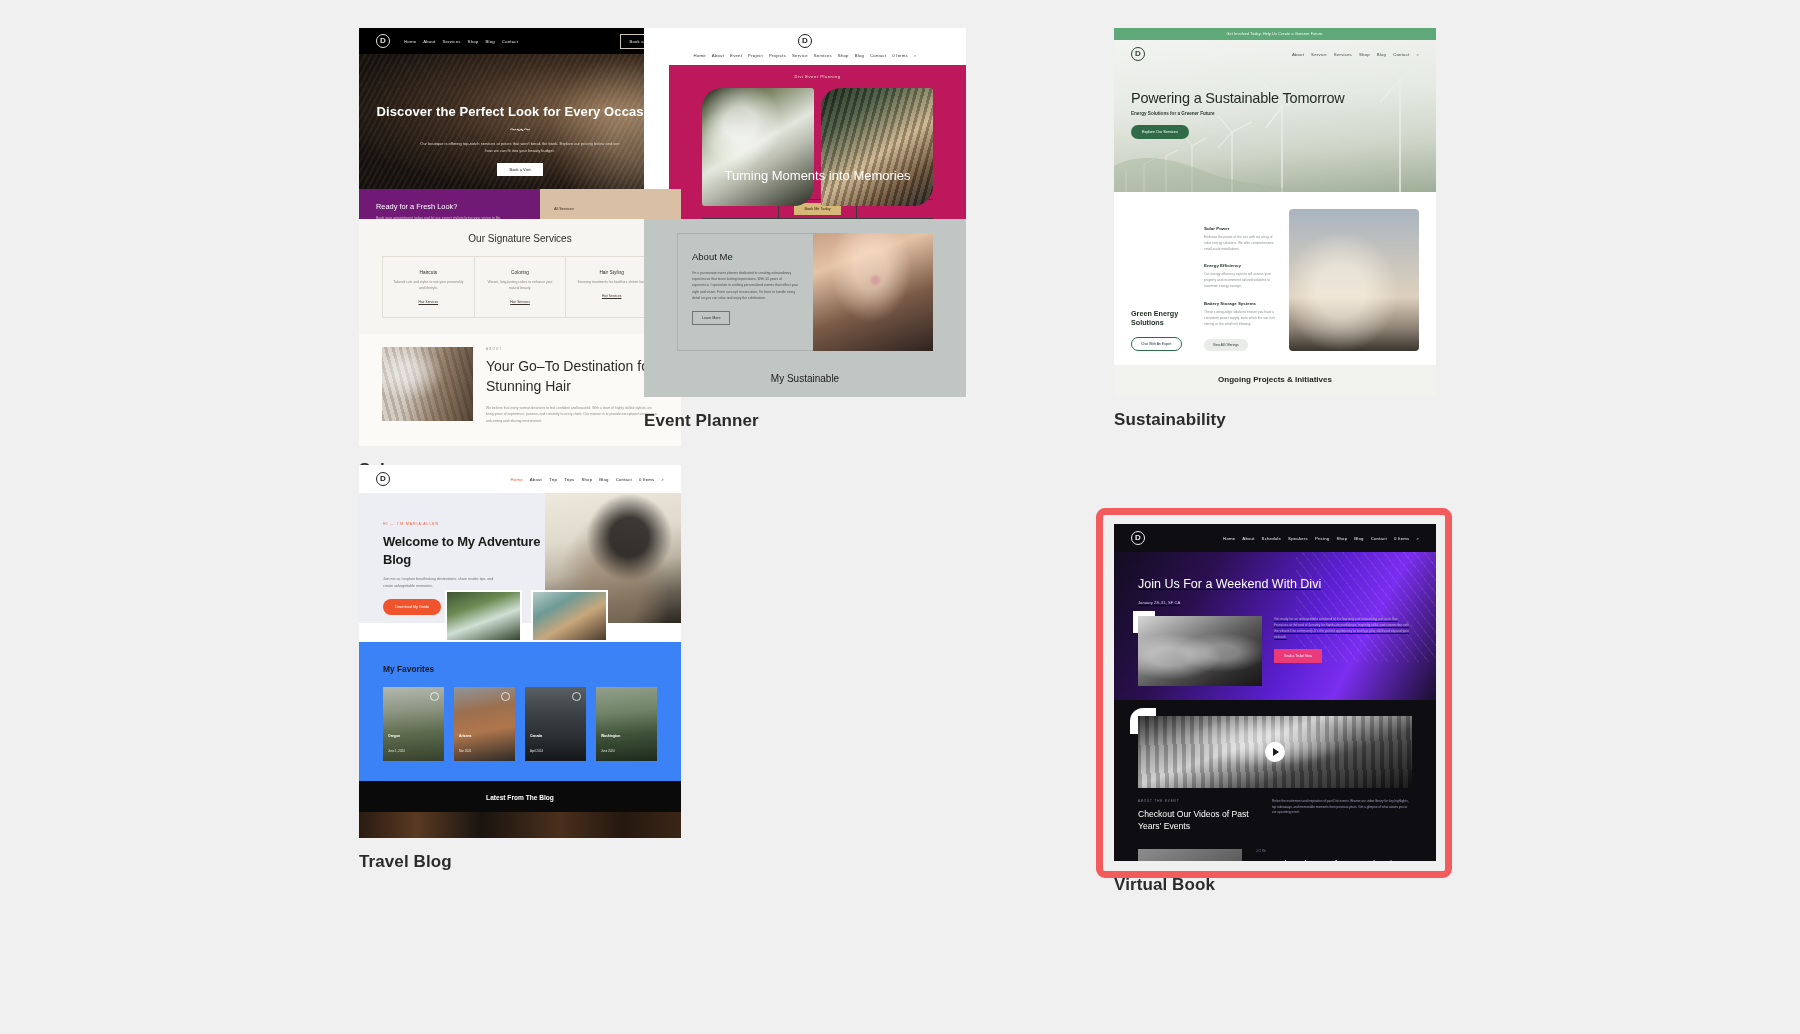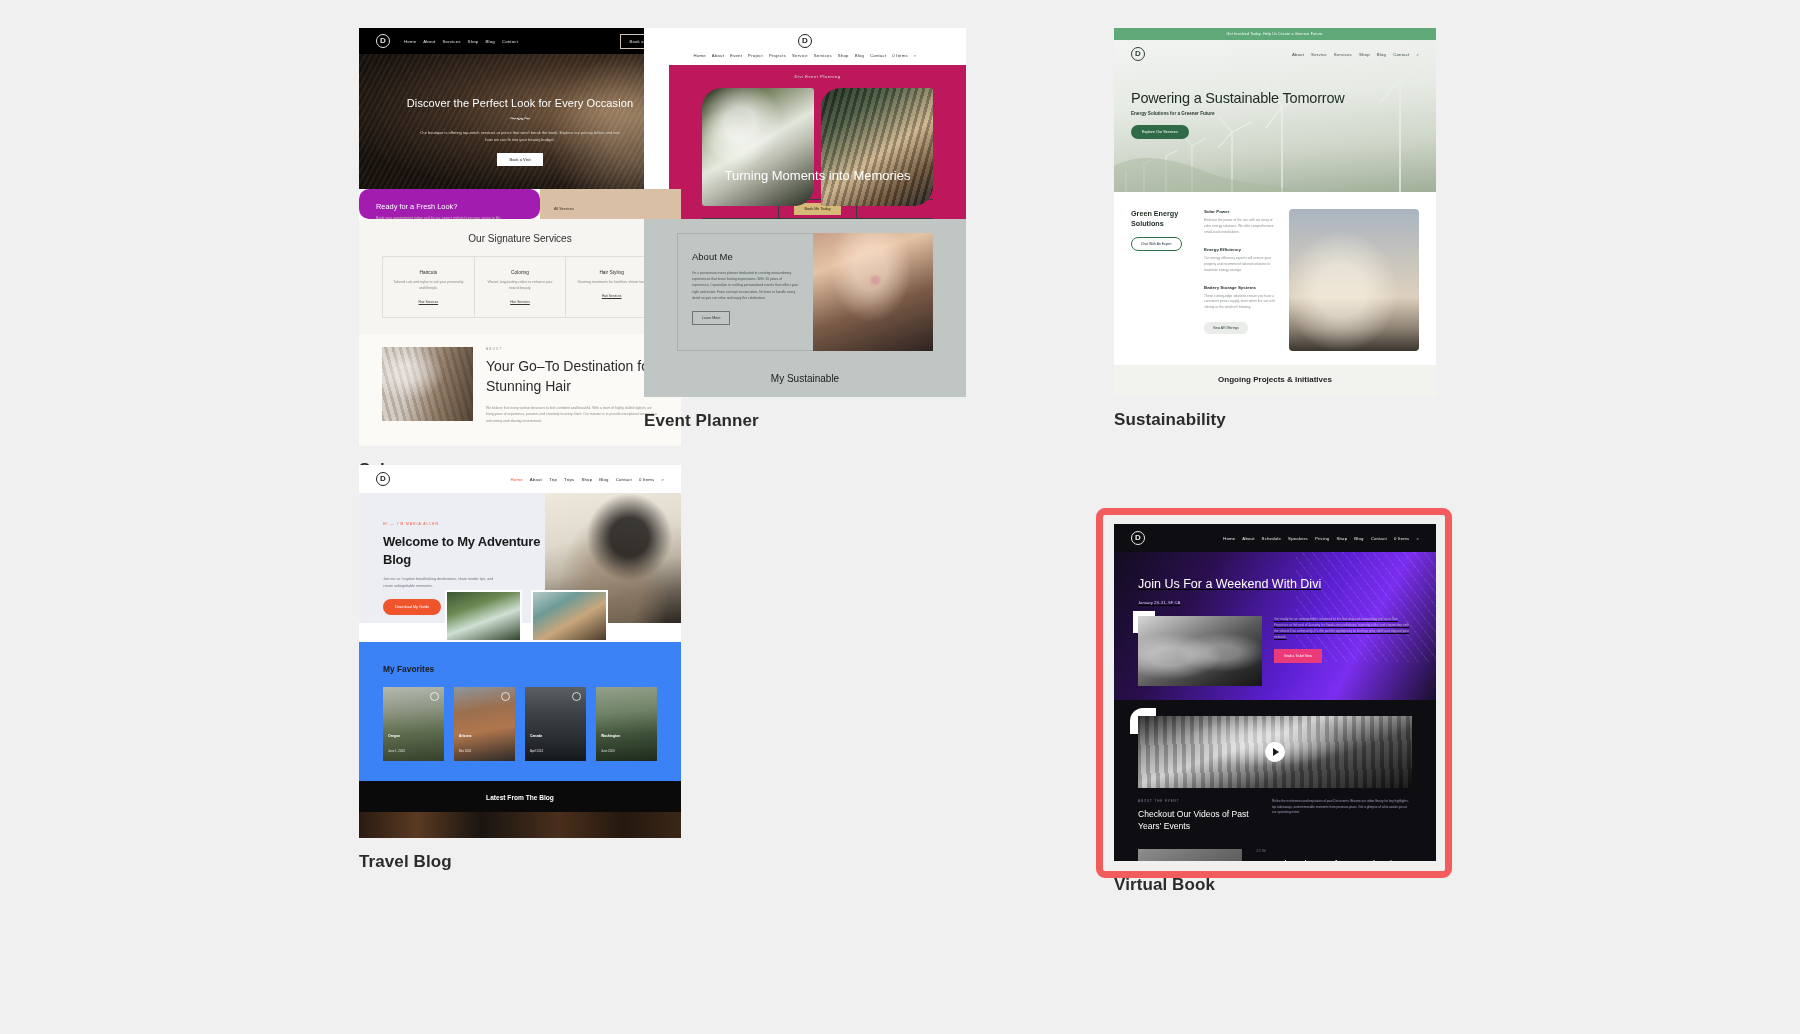--- a/index.html
+++ b/index.html
@@ -73,26 +73,26 @@
     content:""; position:absolute; inset:0;
     background:
       repeating-linear-gradient(118deg, rgba(255,255,255,.05) 0 2px, rgba(0,0,0,.07) 2px 5px),
       radial-gradient(circle at 86% 62%, rgba(200,168,130,.35) 0 8%, transparent 30%);
     mix-blend-mode: screen;
   }
   .salon-hero-txt {
     position: relative; z-index: 2; text-align: center; color:#fff;
     padding-top: 42px;
   }
-  .salon-hero-txt h1 { font-size: 11px; font-weight: 400; line-height: 1.3; letter-spacing:.1px;}
+  .salon-hero-txt h1 { font-size: 13px; font-weight: 700; line-height: 1.3; letter-spacing:.1px;margin-top:8px;}
   .salon-squig { font-size: 7px; opacity:.8; margin: 3px 0 6px;}
   .salon-sub { font-size: 4px; line-height: 1.7; color:#ded6cc; max-width: 200px; margin: 0 auto;}
   .salon-cta { display:inline-block; background:#fff; color:#222; font-size:4px; padding:4px 12px; margin-top: 9px;}
   .salon-band { display:flex; height: 30px; position: relative; z-index: 3;}
-  .salon-band-l { flex: 0 0 181px; background:#a21caf; color:#fff; padding: 6px 0 0 17px; border-radius: 10px;}
+  .salon-band-l { flex: 0 0 181px; background:#701a75; color:#fff; padding: 6px 0 0 17px;}
   .salon-band-l b{ font-size:7.4px; font-weight:400;}
   .salon-band-l p{ font-size:3.6px; color:#c9c2b9; margin-top:3px;}
   .salon-band-r { flex:1; background:#d9bfa4; padding: 7px 0 0 14px; color:#3b2d20;}
   .salon-band-r span{ font-size:3.8px;}
   .salon-services { background:#f7f5f1; padding: 14px 0 16px; text-align:center;}
   .salon-services h2 { font-size: 10px; font-weight: 400; color:#2d2d2d; }
   .svc-row { display:flex; margin: 12px 23px 0; border:.8px solid #e2ded6;}
   .svc-col { flex:1; padding: 13px 9px; text-align:center; border-right:.8px solid #e2ded6;}
   .svc-col:last-child{border-right:none;}
   .svc-col h3{ font-size:4.8px; font-weight:400; color:#2d2d2d;}
@@ -154,21 +154,21 @@
   .su-top{ background:#5fa978; text-align:center; color:#fff; font-size:3.6px; padding:4px 0; letter-spacing:.2px;}
   .su-hero{ height: 152px; position:relative; overflow:hidden;
     background: linear-gradient(175deg,#f2f4f1 0%, #e6eae4 40%, #cfd6c9 70%, #9fae97 100%);}
   .su-hero .windmills{position:absolute;inset:0;}
   .su-nav{ position:relative; z-index:3; display:flex; align-items:center; padding: 7px 17px; color:#2f4033;}
   .su-nav .nav-mini{margin-left:auto; color:#3c4c40;}
   .su-hero-txt{ position:relative; z-index:3; padding: 22px 0 0 17px;}
   .su-hero-txt h1{ font-size:14.5px; font-weight:normal; color:#1d2a20; letter-spacing:-.2px;}
   .su-hero-txt p{ font-size:4.6px; font-weight:bold; color:#2d3b30; margin-top:5px;}
   .su-btn{ display:inline-block; background:#2f6b47; color:#fff; font-size:3.8px; padding:5px 11px; border-radius:11px; margin-top:9px;}
-  .su-body{ background:#fff; display:flex; padding: 17px 17px 14px; gap: 11px;}
+  .su-body{ background:#fff; display:flex; padding: 17px 17px 14px; gap: 11px; align-items: flex-end;}
   .su-c1{ flex: 0 0 62px;}
   .su-c1 h2{ font-size:7.2px; font-weight:bold; color:#1d2a20; line-height:1.35;}
   .su-c1 .b{ display:inline-block; border:.8px solid #2f6b47; color:#234; font-size:3.4px; padding:4px 9px; border-radius:10px; margin-top:9px;}
   .su-c2{ flex: 0 0 74px;}
   .su-c2 h3{ font-size:4.4px; font-weight:bold; color:#1d2a20; margin-top:11px;}
   .su-c2 h3:first-child{margin-top:0;}
   .su-c2 p{ font-size:3.3px; line-height:1.8; color:#8a938c; margin-top:4px;}
   .su-c2 .b{ display:inline-block; background:#e9ece8; color:#2c3a2f; font-size:3.3px; padding:4px 9px; border-radius:9px; margin-top:11px;}
   .su-c3{ flex:1; height: 142px; border-radius: 4px; overflow:hidden;
     background: linear-gradient(180deg,#aab4c0 0%, #c9c6bd 38%, #ddd0bd 62%, #8e8274 84%, #3a352e 100%); position:relative;}

